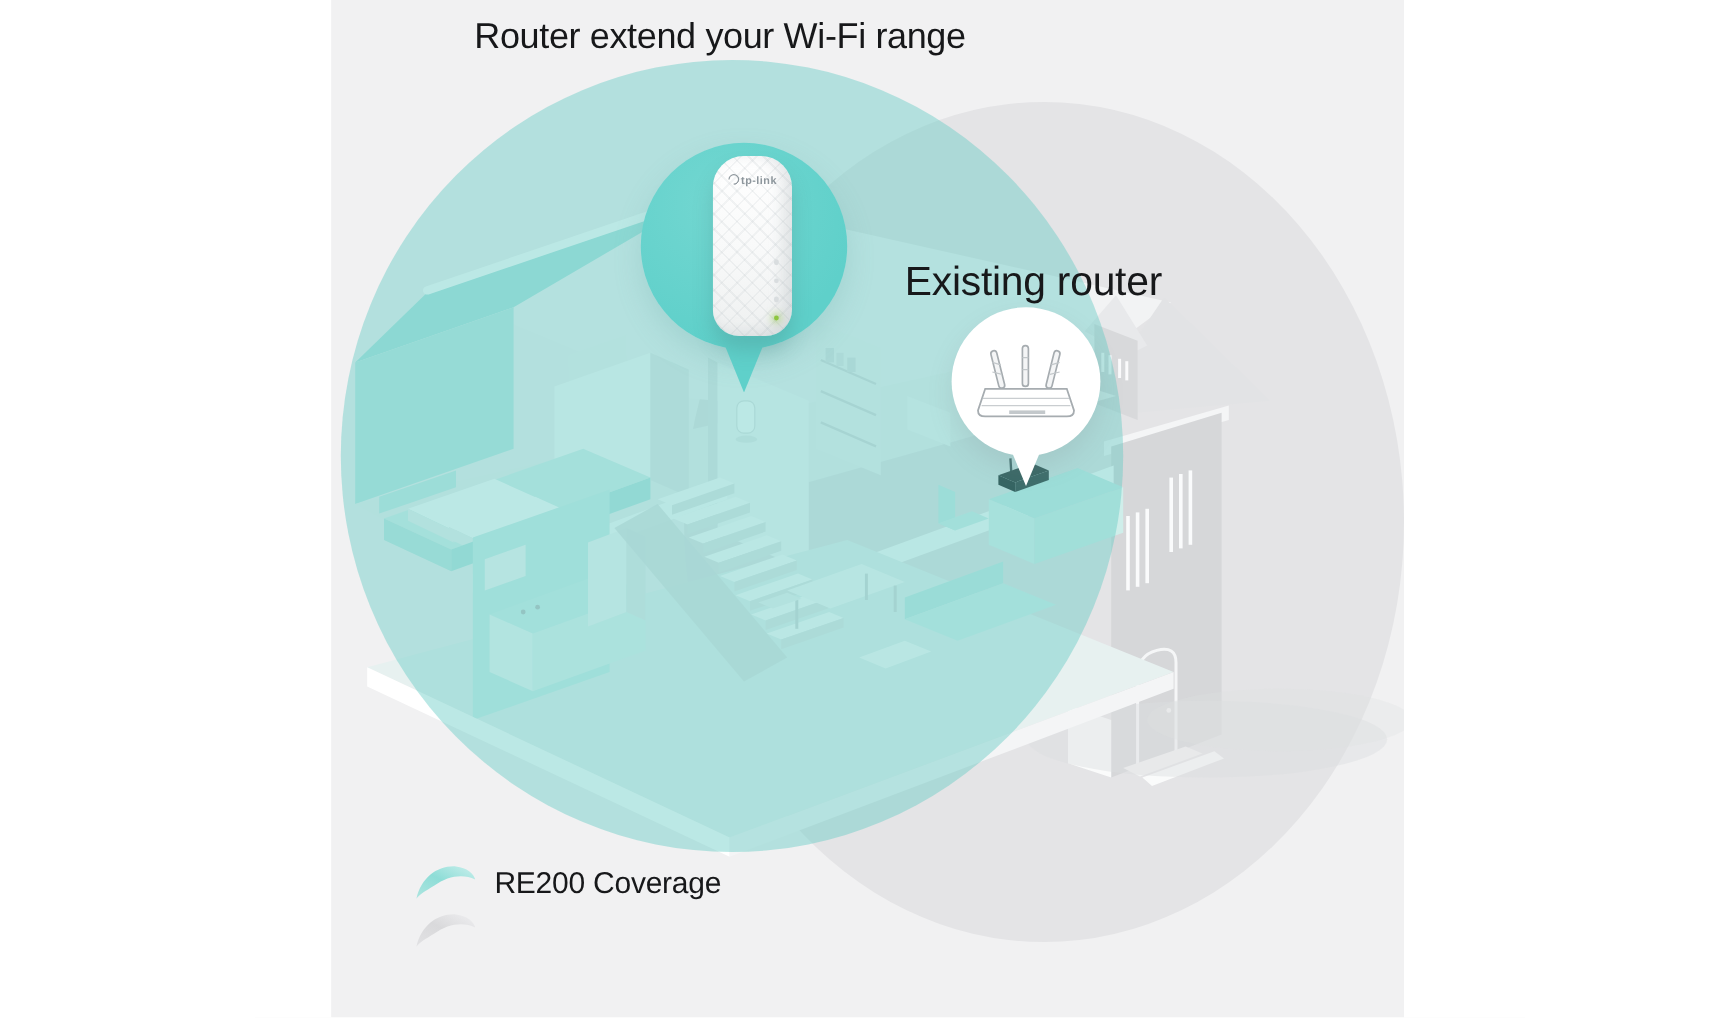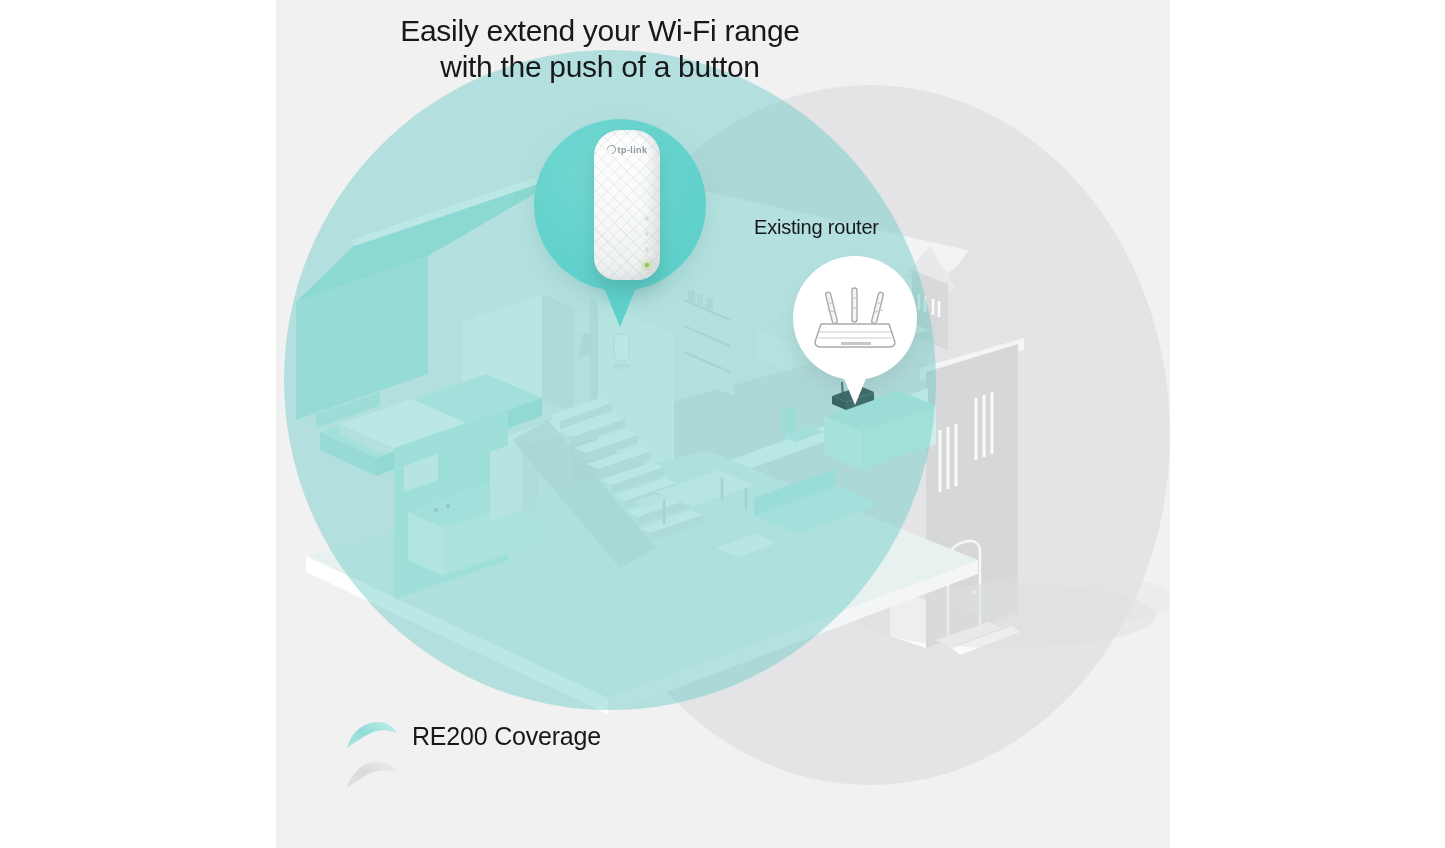--- a/index.html
+++ b/index.html
@@ -17,21 +17,21 @@
   .circle.teal{left:8px;top:50px;width:652px;height:660px;background:rgba(104,204,198,0.45);}
   .house{position:absolute;left:0;top:0;width:894px;height:848px;}
 
   
   .title{
     position:absolute;left:24px;top:13px;width:600px;text-align:center;
     font-size:30px;line-height:36px;font-weight:500;color:#17181a;letter-spacing:-0.3px;
   }
   .router-label{
     position:absolute;left:478px;top:216px;width:260px;
-    font-size:20px;font-weight:500;color:#17181a;letter-spacing:-0.2px;
+    font-size:34px;font-weight:500;color:#17181a;letter-spacing:-0.2px;
   }
 
   
   .callout-extender{
     position:absolute;left:258px;top:119px;width:172px;height:172px;border-radius:50%;
     background:radial-gradient(circle at 38% 30%,#73d7d1,#5fd0ca 72%);
     box-shadow:0 10px 22px rgba(110,170,167,0.25);
   }
   .re200-device{
     position:absolute;left:278px;top:130px;width:66px;height:150px;
@@ -250,22 +250,21 @@
         </g>
         <path d="M 28,68 L 96,68 L 102,86 Q 102,91 96,91 L 28,91 Q 22,91 22,86 Z" fill="#ffffff" stroke="#a6acb0" stroke-width="1.5"></path>
         <line x1="26" y1="76" x2="98" y2="76" stroke="#c9cdd0" stroke-width="1"></line>
         <line x1="25" y1="82" x2="99" y2="82" stroke="#c9cdd0" stroke-width="1"></line>
         <rect x="48" y="86" width="30" height="3" fill="#c3c8cb"></rect>
       </svg>
     </div>
     <div class="tail callout-router-tail" style="position:absolute;left:564px;top:369px;width:30px;height:36px;background:#ffffff;clip-path:polygon(0 0,100% 0,50% 100%);"></div>
 
     <div class="title">
-      <div>Easily extend your Wi-Fi range</div>
-      <div>with the push of a button</div>
+      <div>Router extend your Wi-Fi range</div>
     </div>
 
     <div class="router-label">Existing router</div>
 
     <div class="legend">
       <div class="legend-row">
         <svg width="54" height="38" viewBox="0 0 54 38" aria-hidden="true">
           <defs>
             <linearGradient id="tealSw" x1="0" y1="1" x2="1" y2="0">
               <stop offset="0" stop-color="#aee5e0"></stop>

